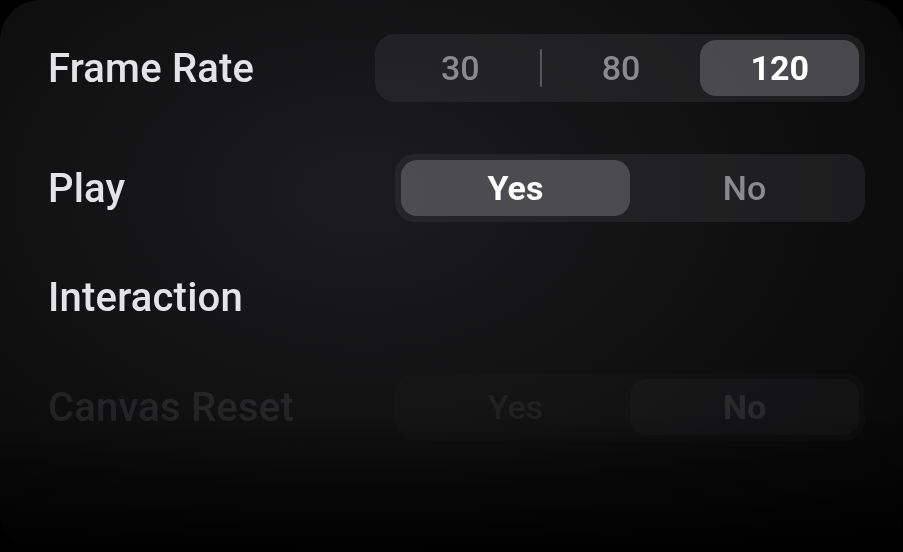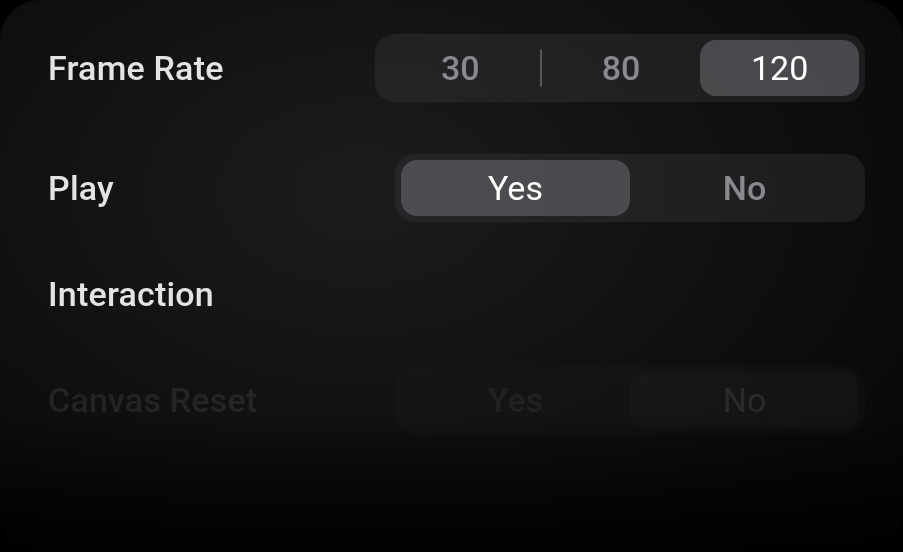--- a/index.html
+++ b/index.html
@@ -18,21 +18,21 @@
   padding: 34px 38px 0 48px;
   position: relative;
 }
 .row {
   display: flex;
   align-items: center;
   justify-content: space-between;
   margin-bottom: 52px;
 }
 .row-label {
-  font-size: 34px;
+  font-size: 40px;
   font-weight: 500;
   color: #e4e4e6;
   letter-spacing: 0.2px;
 }
 .seg {
   display: flex;
   align-items: center;
   background: rgba(60,60,64,0.35);
   border-radius: 20px;
   padding: 6px;
@@ -49,21 +49,21 @@
   font-size: 34px;
   font-weight: 500;
   color: #8a8a8e;
   border-radius: 16px;
   cursor: pointer;
   user-select: none;
 }
 .opt.selected {
   background: rgba(110,110,114,0.55);
   color: #ffffff;
-  font-weight: 400;
+  font-weight: 700;
 }
 .divider {
   width: 2px;
   height: 38px;
   background: rgba(140,140,144,0.5);
   border-radius: 1px;
 }
 .faded {
   opacity: 0.35;
   filter: brightness(0.7);

